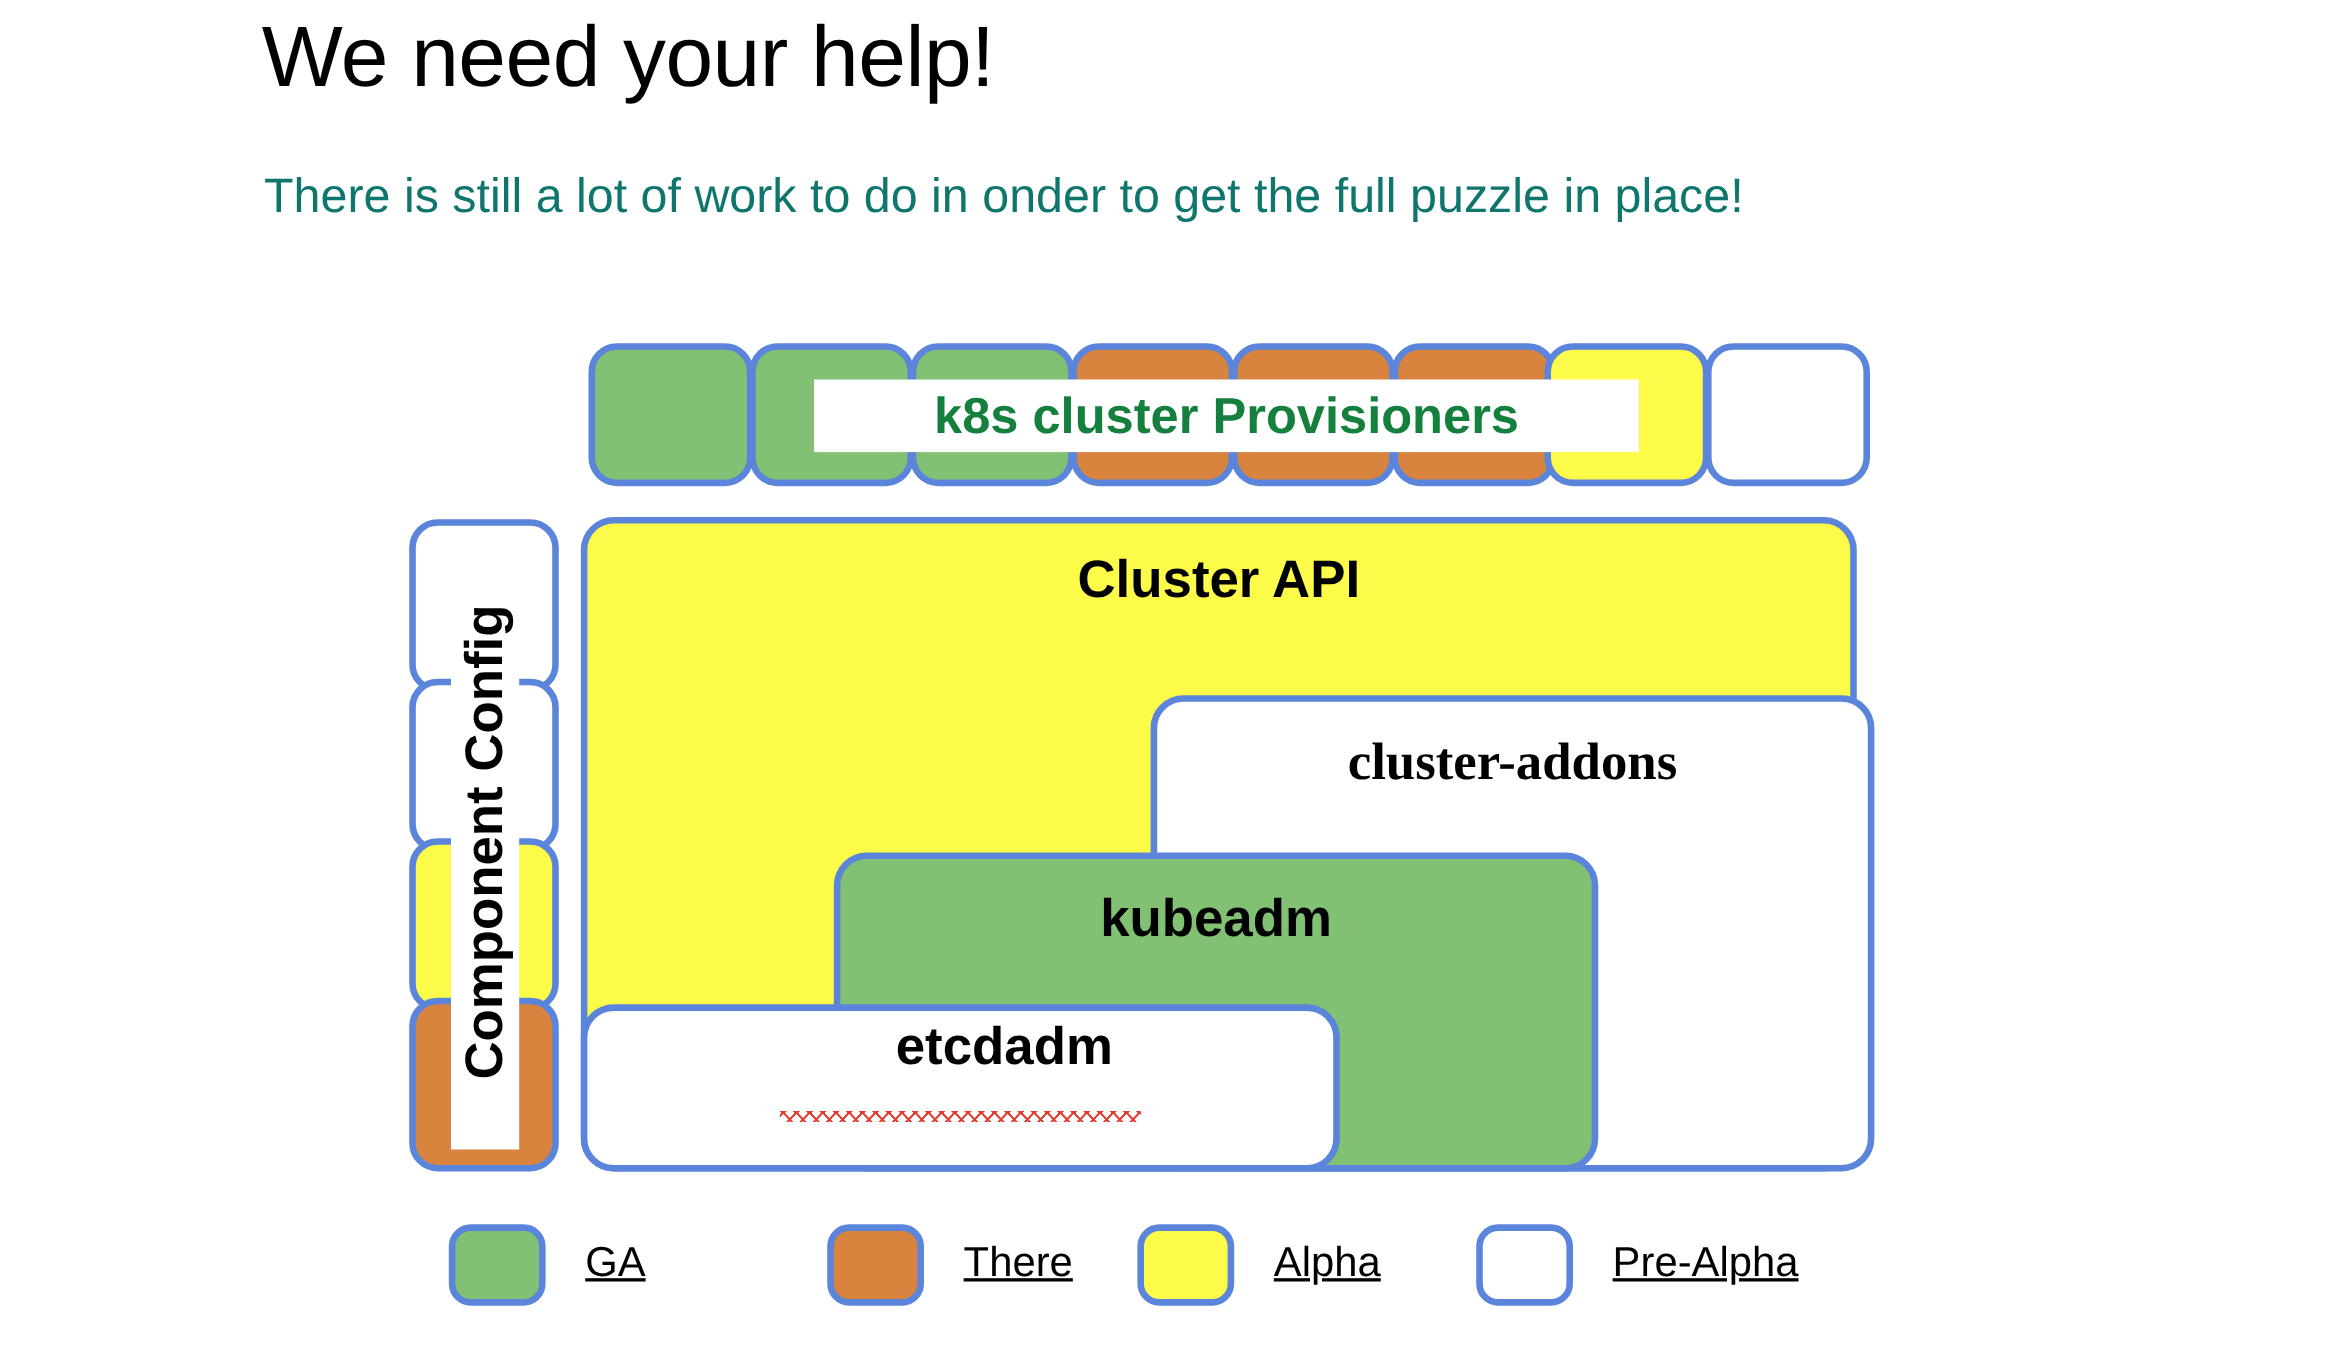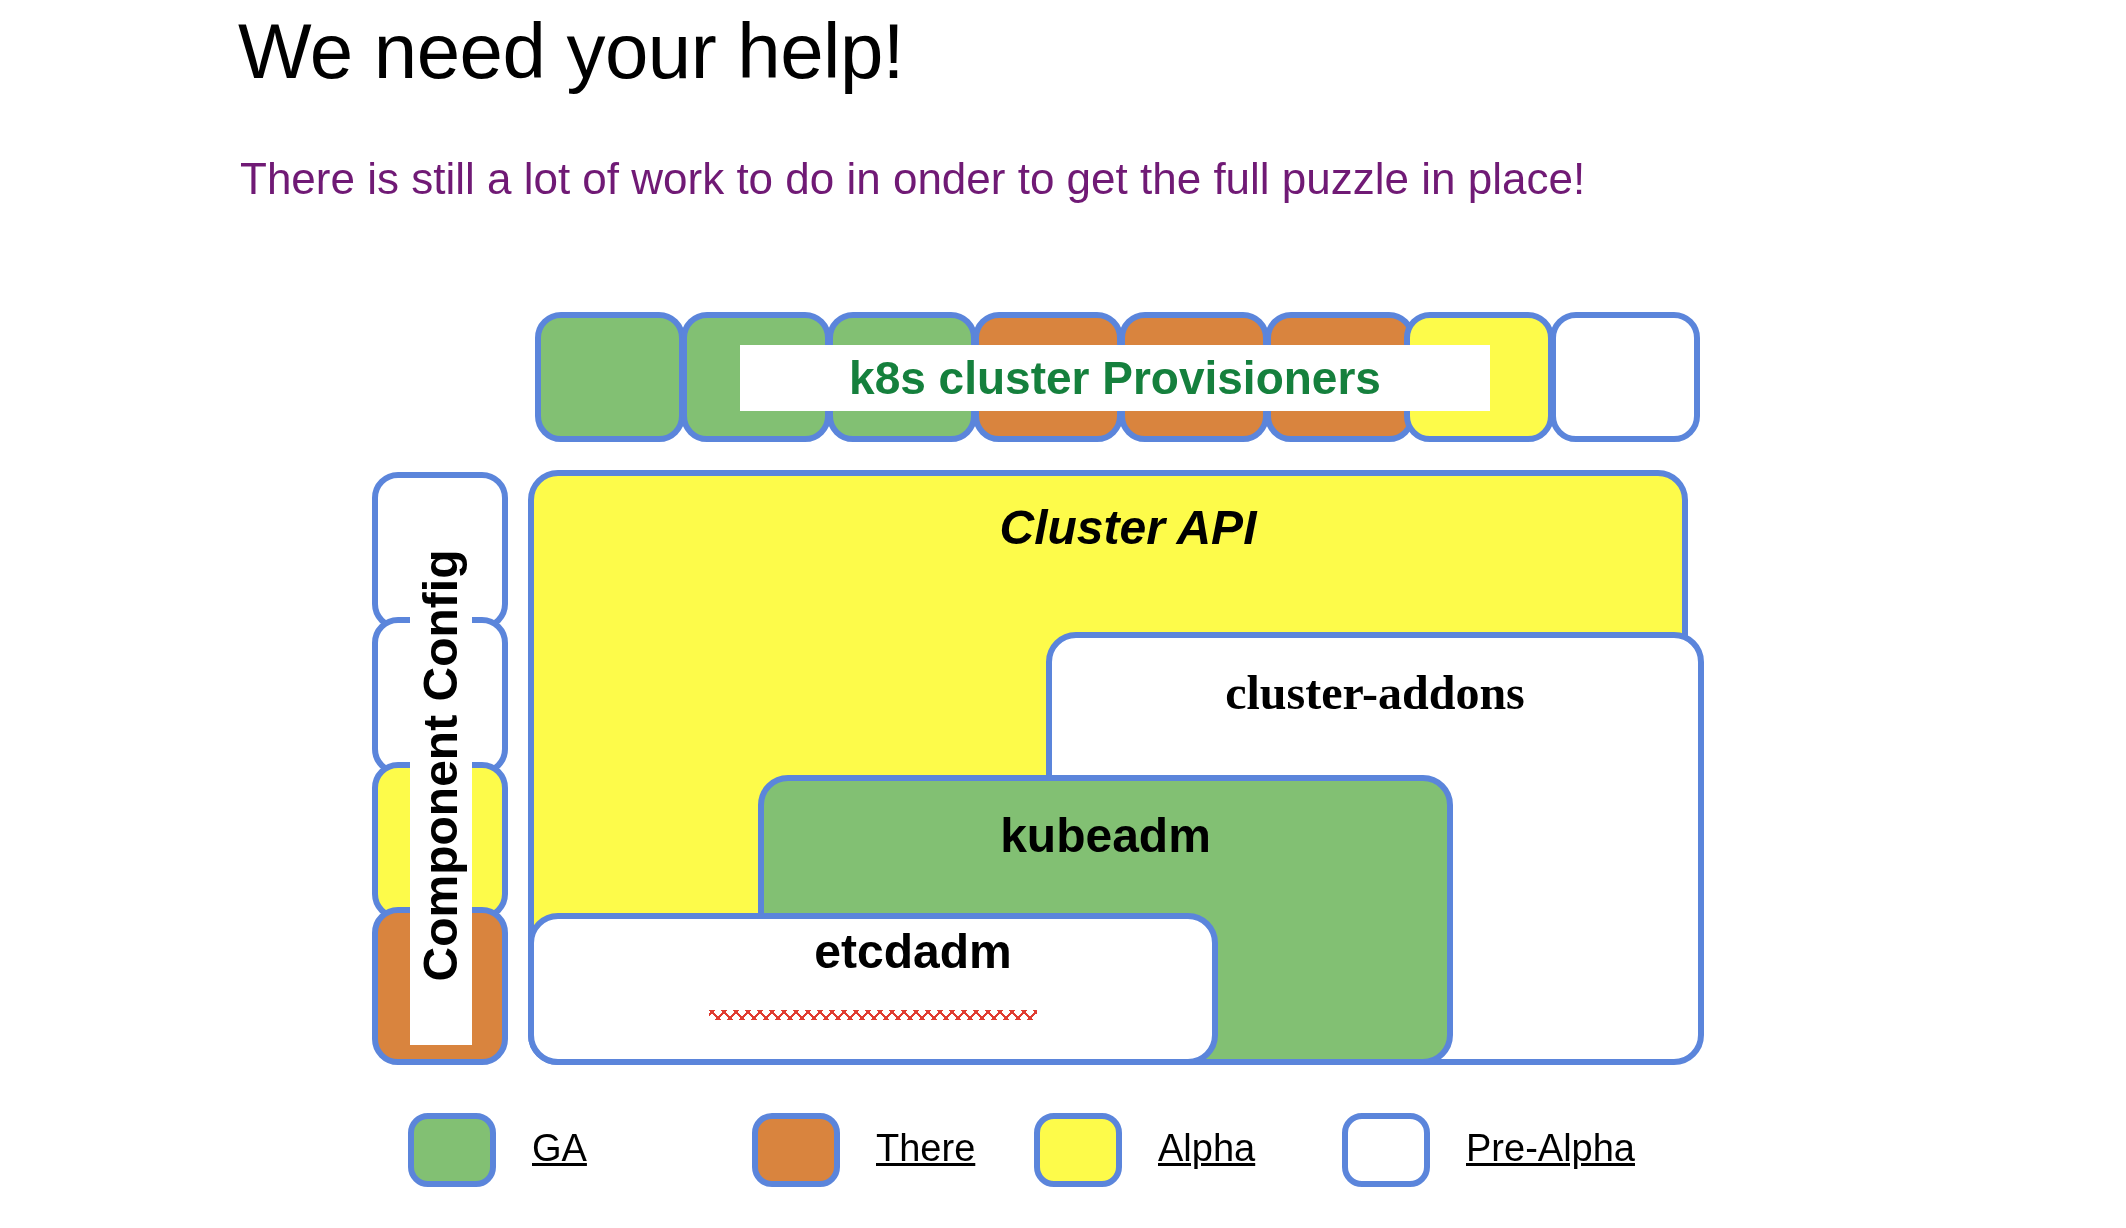--- a/index.html
+++ b/index.html
@@ -38,21 +38,21 @@
     color: #000;
   }
   .slide-subtitle {
     position: absolute;
     left: 240px;
     top: 155px;
     font-size: 44px;
     font-weight: 400;
     line-height: 1.1;
     white-space: nowrap;
-    color: #701a75;
+    color: #0f766e;
   }
 
   
   #provisioner-row { position: absolute; left: 0; top: 0; width: 2126px; height: 1228px; }
 
   .prov-box {
     position: absolute;
     top: 312px;
     width: 150px;
     height: 130px;
@@ -195,21 +195,21 @@
       <div class="cc-box" style="top: 617px; background: rgb(255, 255, 255);"></div>
       <div class="cc-box" style="top: 762px; background: rgb(253, 251, 74);"></div>
       <div class="cc-box" style="top: 907px; background: rgb(217, 132, 62);"></div>
     </div>
   <div class="cc-label">
     <span>Component Config</span>
   </div>
 
   <div id="stack-layer">
       <div class="stack-box" style="left: 528px; top: 470px; width: 1160px; height: 595px; background: rgb(253, 251, 74); z-index: 10;"></div>
-      <div class="stack-label" style="left: 548px; width: 1160px; top: 500px; z-index: 11; font-style: italic;">Cluster API</div>
+      <div class="stack-label" style="left: 528px; width: 1160px; top: 500px; z-index: 11;">Cluster API</div>
       <div class="stack-box" style="left: 1046px; top: 632px; width: 658px; height: 433px; background: rgb(255, 255, 255); z-index: 20;"></div>
       <div class="stack-label" style="left: 1046px; width: 658px; top: 665px; z-index: 21; font-family: Liberation Serif, serif;">cluster-addons</div>
       <div class="stack-box" style="left: 758px; top: 775px; width: 695px; height: 290px; background: rgb(130, 192, 115); z-index: 30;"></div>
       <div class="stack-label" style="left: 758px; width: 695px; top: 808px; z-index: 31;">kubeadm</div>
       <div class="stack-box" style="left: 528px; top: 913px; width: 690px; height: 152px; background: rgb(255, 255, 255); z-index: 40;"></div>
       <div class="stack-label" style="left: 528px; width: 690px; top: 924px; z-index: 41; margin-left: 40px;">etcdadm</div>
       <div class="squiggle" style="left: 709px; width: 328px; top: 1010px; z-index: 42;"></div>
     </div>
 
   <div id="legend">

